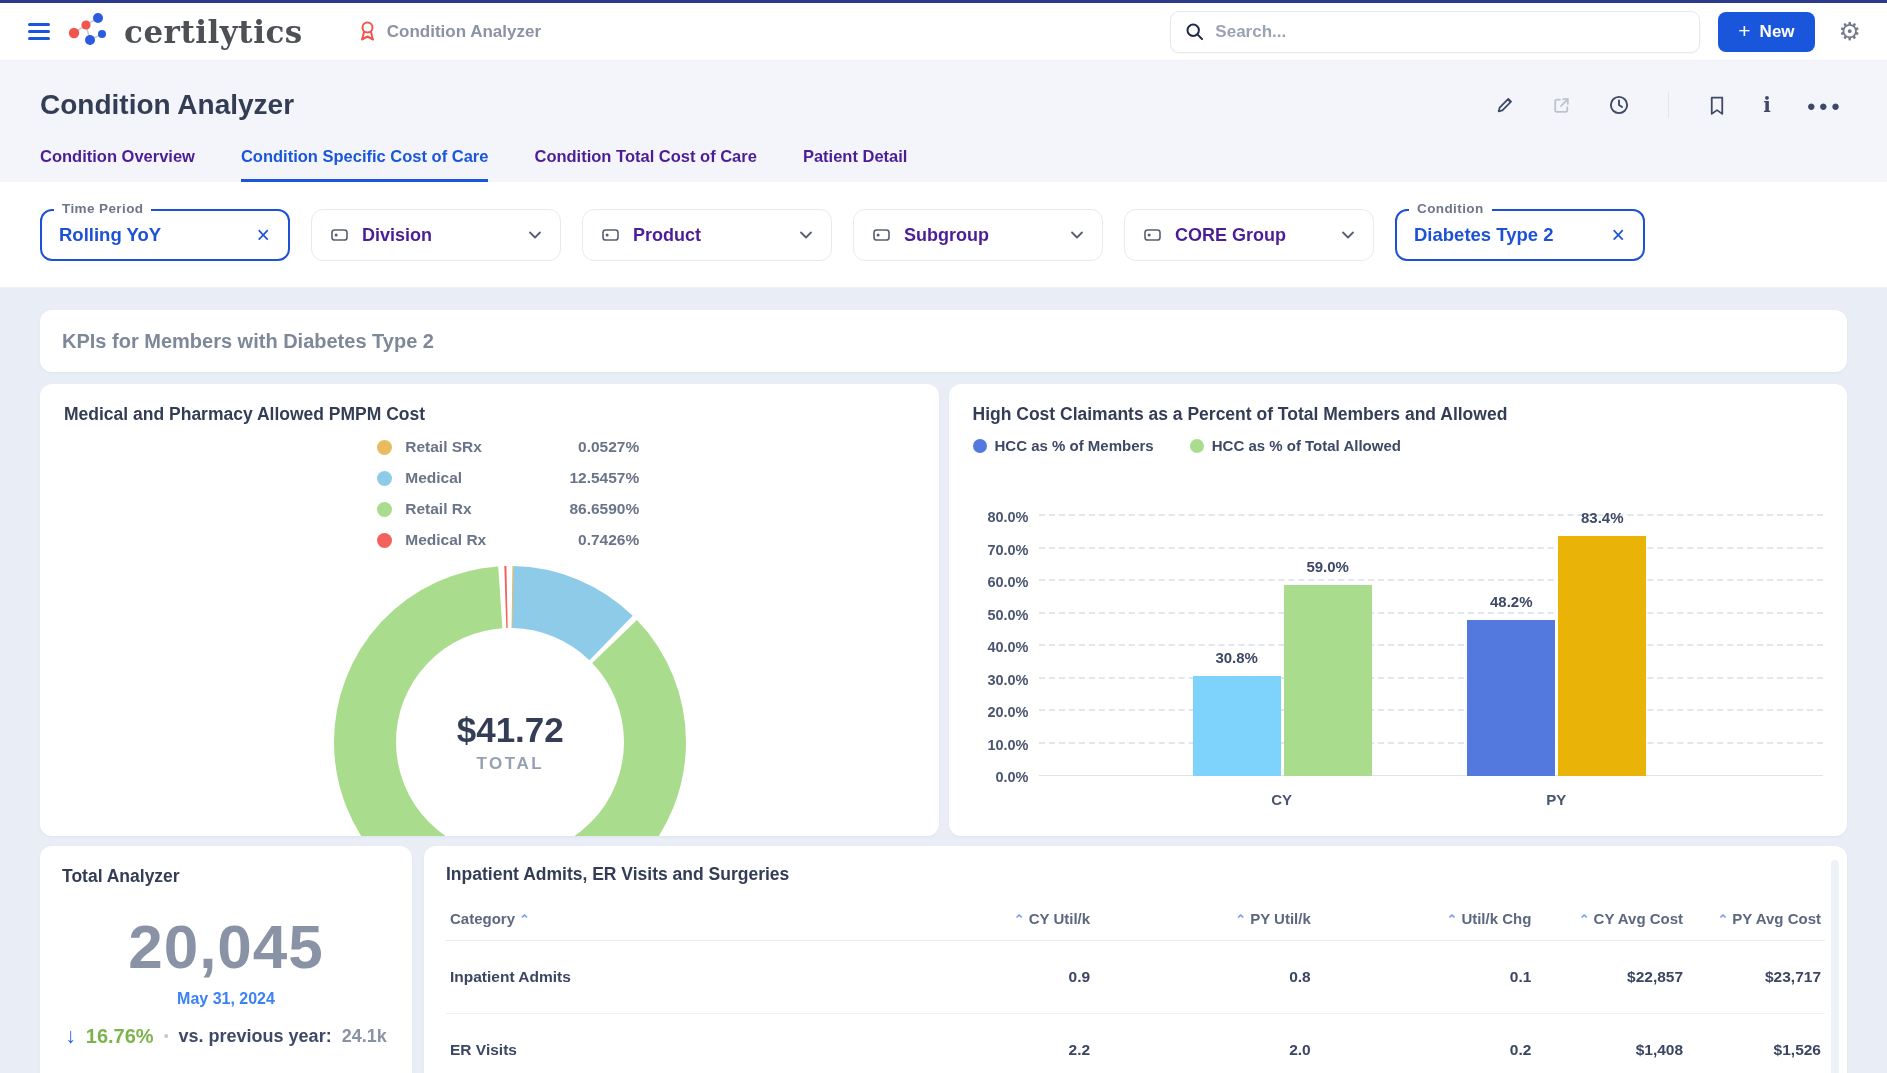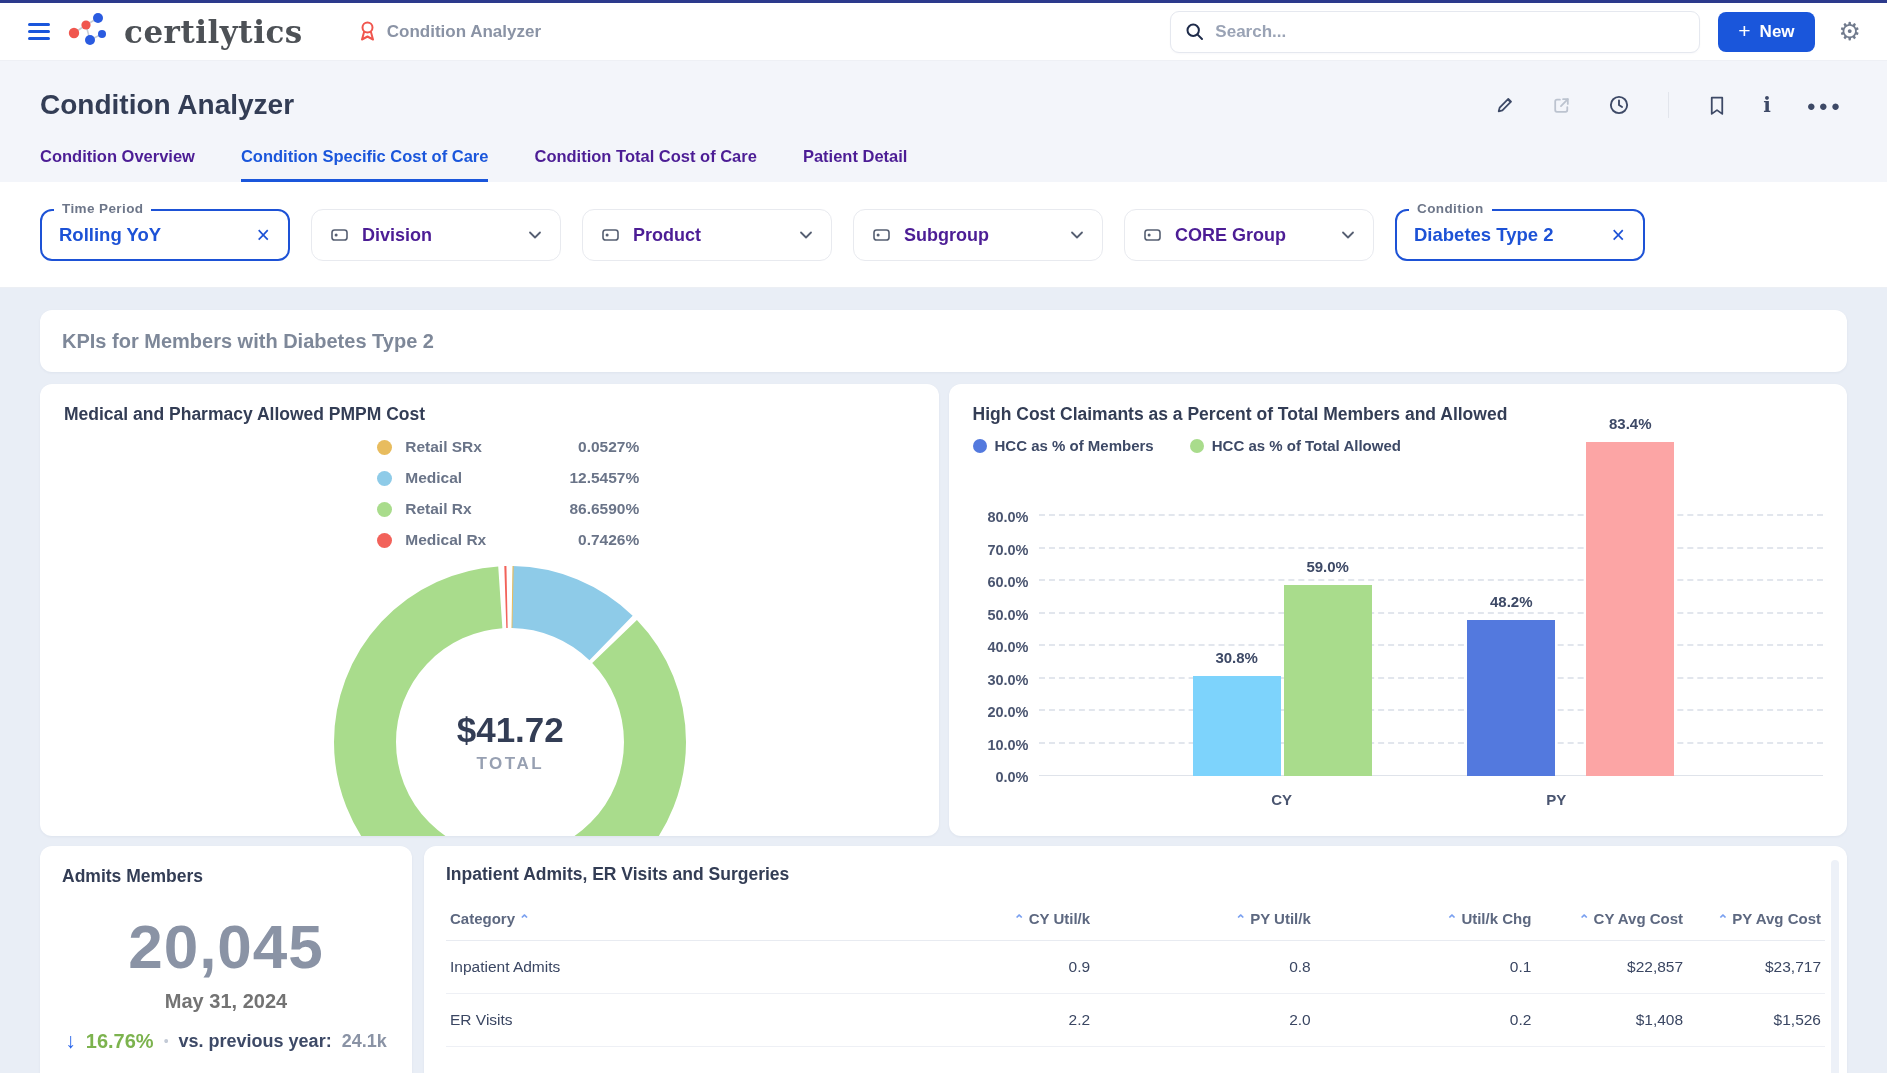--- a/index.html
+++ b/index.html
@@ -115,35 +115,35 @@
   .xcat { position: absolute; bottom: -32px; font-size: 15px; font-weight: 600; color: #4a5570;
     transform: translateX(-50%); }
   .axis-title { margin-left: 66px; text-align: center; margin-top: 44px; font-size: 15px;
     font-weight: 600; color: #4a5570; }
 
   
   .bottom-row { margin-top: 10px; display: grid; grid-template-columns: 372px 1fr; gap: 12px; }
   .members-card { height: 300px; padding: 20px 22px; }
   .big-number { text-align: center; margin-top: 24px; font-size: 62px; font-weight: 600;
     color: #8a93a5; letter-spacing: 1px; }
-  .as-of { text-align: center; font-size: 20px; font-weight: 600; color: #737373; margin-top: 8px; }
+  .as-of { text-align: center; font-size: 16px; font-weight: 600; color: #3b82f6; margin-top: 8px; }
   .delta { display: flex; align-items: center; justify-content: center; gap: 10px; margin-top: 16px; }
   .delta .arrow { color: #2563eb; font-size: 21px; font-weight: 700; }
   .delta .pct { color: #7cb34e; font-size: 20px; font-weight: 700; }
   .delta .sep { color: #c3cad6; font-size: 14px; }
   .delta .lbl { color: #3d4966; font-size: 18px; font-weight: 700; }
   .delta .cmp { color: #8a93a5; font-size: 18px; font-weight: 600; }
 
   .table-card { height: 300px; padding: 18px 22px; position: relative; }
   table { width: 100%; border-collapse: collapse; margin-top: 12px; }
   th { text-align: right; padding: 13px 4px; font-size: 15px; font-weight: 700; color: #5d6880;
     border-bottom: 1px solid #e8ebf1; cursor: pointer; white-space: nowrap; }
   th:first-child { text-align: left; }
   th .caret { color: #7aa0f0; font-size: 13px; font-weight: 700; margin: 0 4px; }
-  td { text-align: right; padding: 17px 4px; font-size: 15.5px; font-weight: 400; color: #3a4662;
+  td { text-align: right; padding: 27px 4px; font-size: 15.5px; font-weight: 700; color: #3a4662;
     border-bottom: 1px solid #eef0f5; }
   td:first-child { text-align: left; }
   .tbl-scroll { position: absolute; top: 14px; bottom: 14px; right: 8px; width: 8px;
     border-radius: 4px; background: #edf1f8; }
 
   svg { display: block; }
 </style>
 </head>
 <body>
 
@@ -380,33 +380,33 @@
               </div>
               <div class="bar" style="height: 191.4px; background: rgb(169, 220, 140);">
                 <span class="vlabel">59.0%</span>
               </div>
             </div>
             <span class="xcat" style="left: 31%;">CY</span>
             <div class="bar-group" style="left: calc(66% - 89px);">
               <div class="bar" style="height: 156.4px; background: rgb(83, 121, 222);">
                 <span class="vlabel">48.2%</span>
               </div>
-              <div class="bar" style="height: 334px; background: #fca5a5; margin-left: 28px;">
+              <div class="bar" style="height: 240px; background: #eab308;">
                 <span class="vlabel">83.4%</span>
               </div>
             </div>
             <span class="xcat" style="left: 66%;">PY</span>
           </div>
       </div>
     </section>
   </div>
 
   <div class="bottom-row">
     <section class="card members-card">
-      <div class="card-title">Admits Members</div>
+      <div class="card-title">Total Analyzer</div>
       <div class="big-number">20,045</div>
       <div class="as-of">May 31, 2024</div>
       <div class="delta">
         <span class="arrow">↓</span>
         <span class="pct">16.76%</span>
         <span class="sep">•</span>
         <span class="lbl">vs. previous year:</span>
         <span class="cmp">24.1k</span>
       </div>
     </section>

